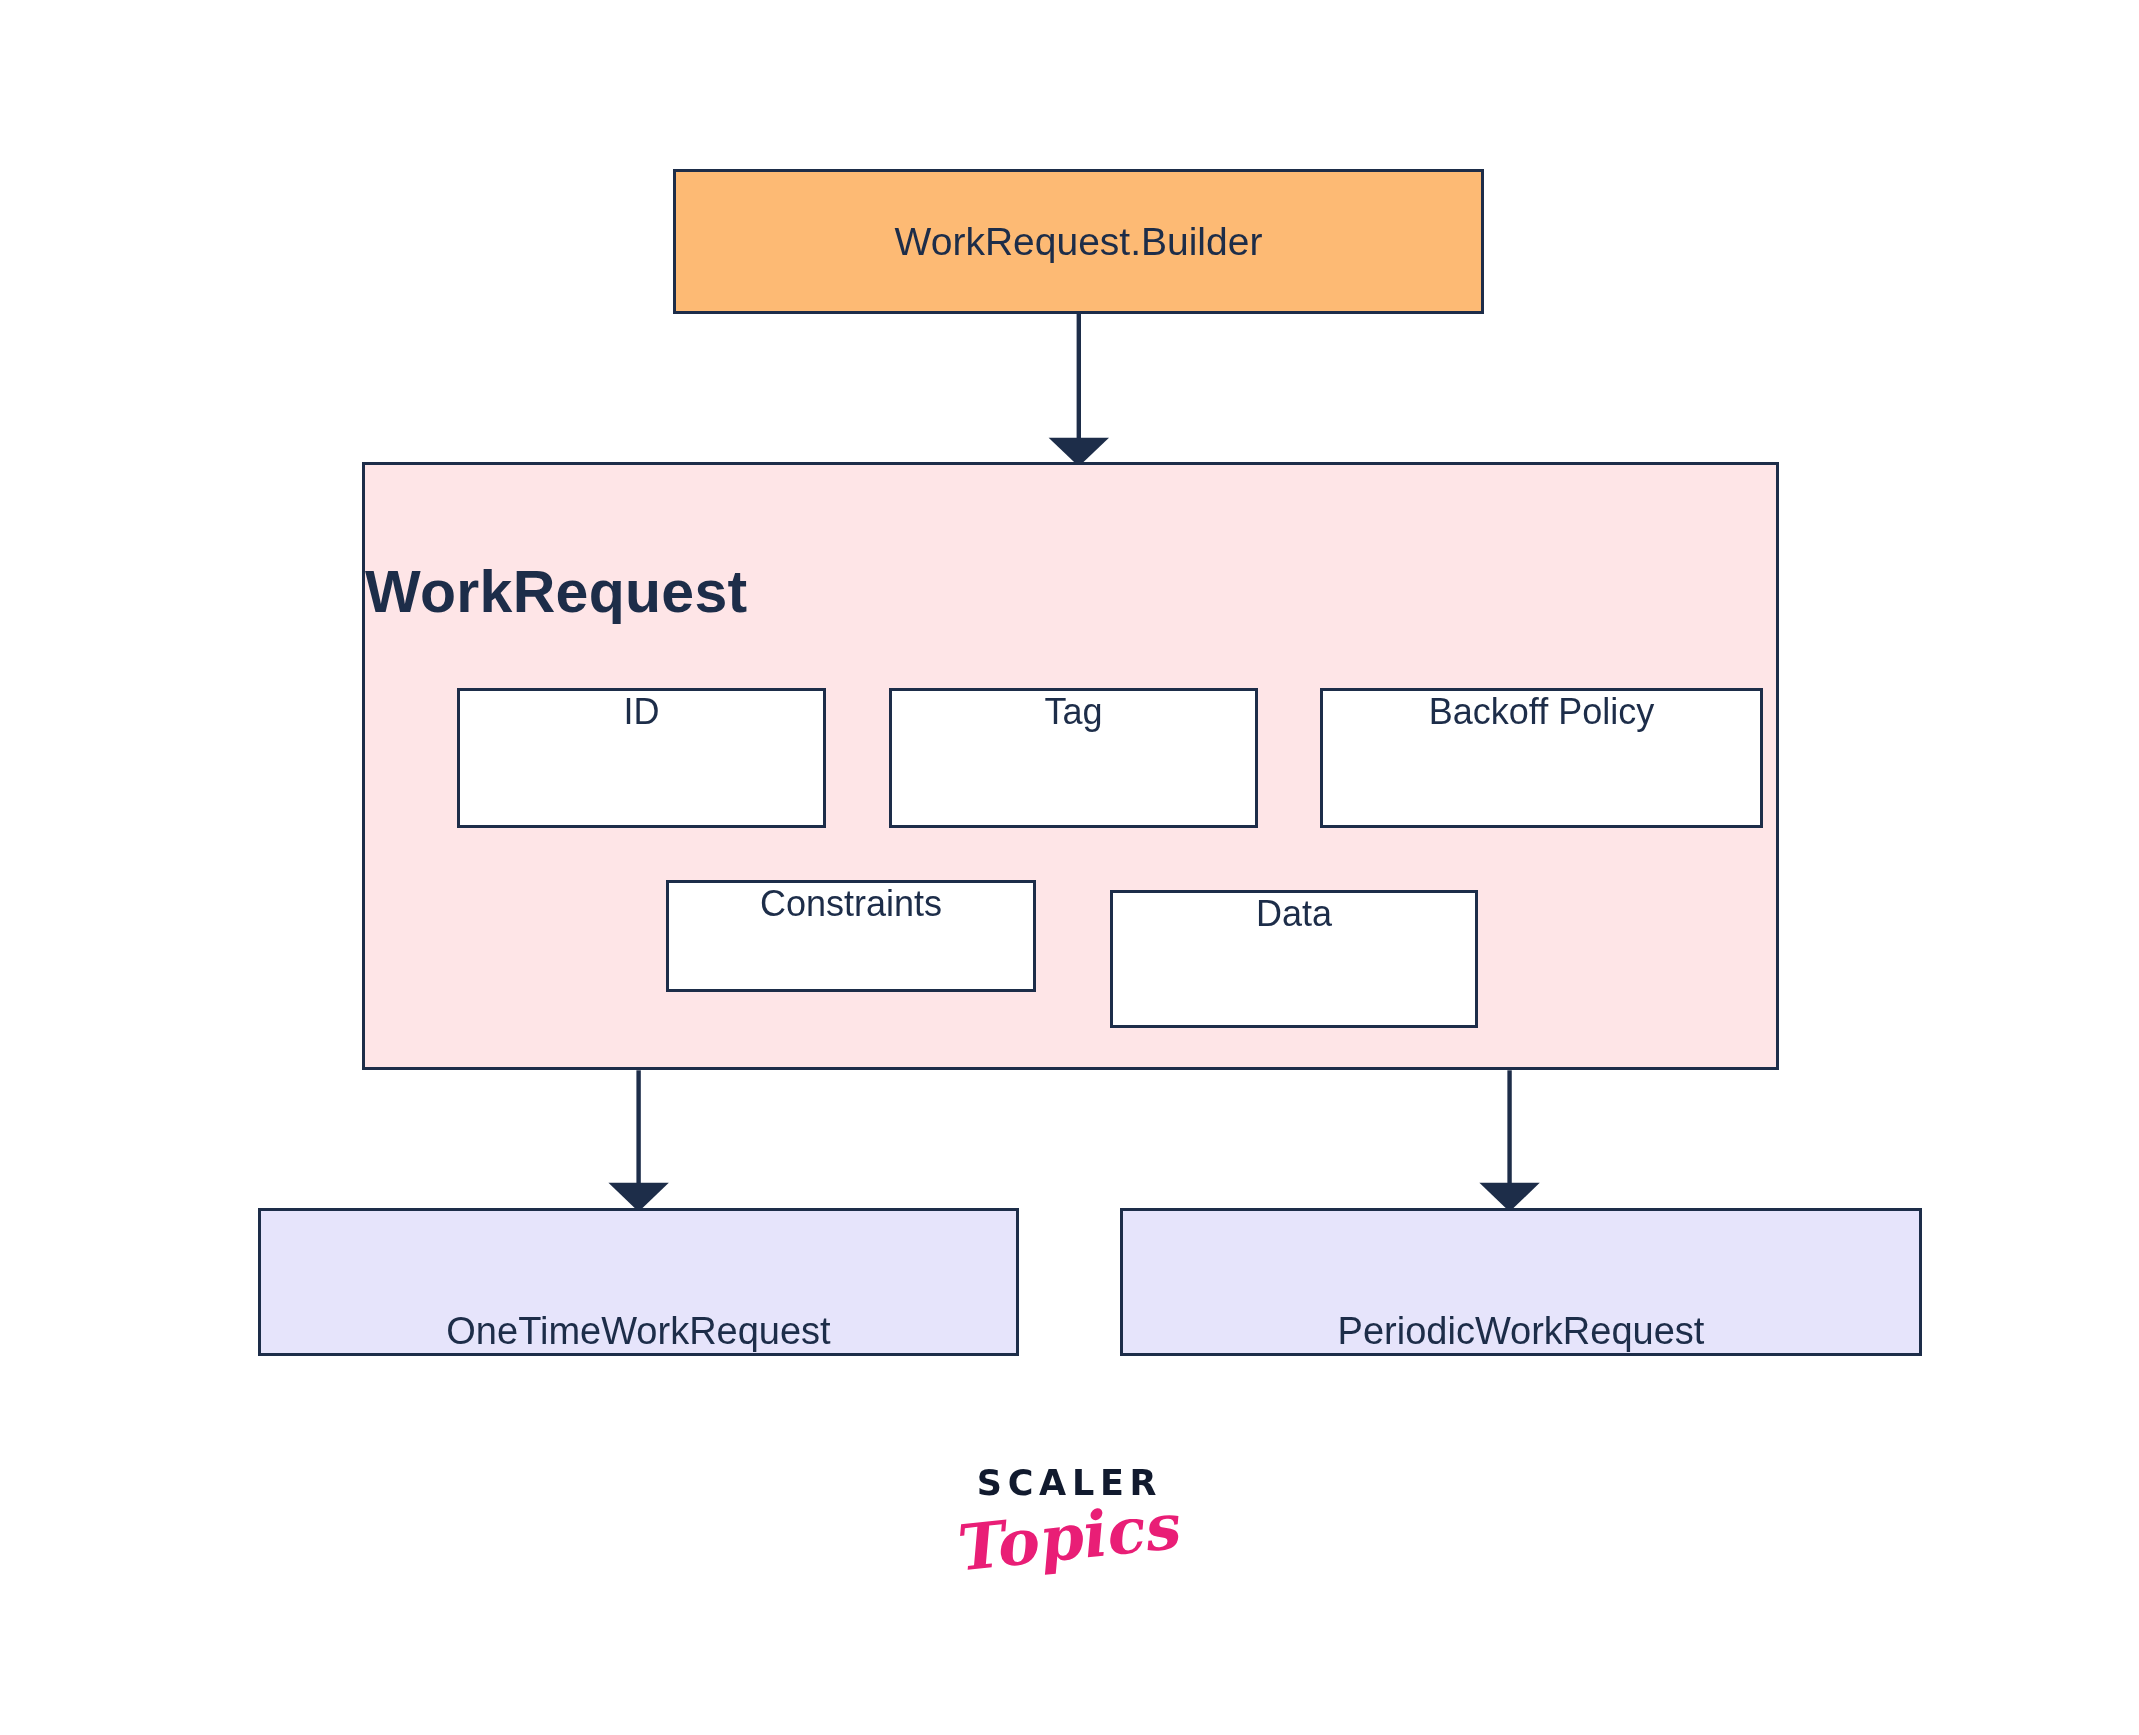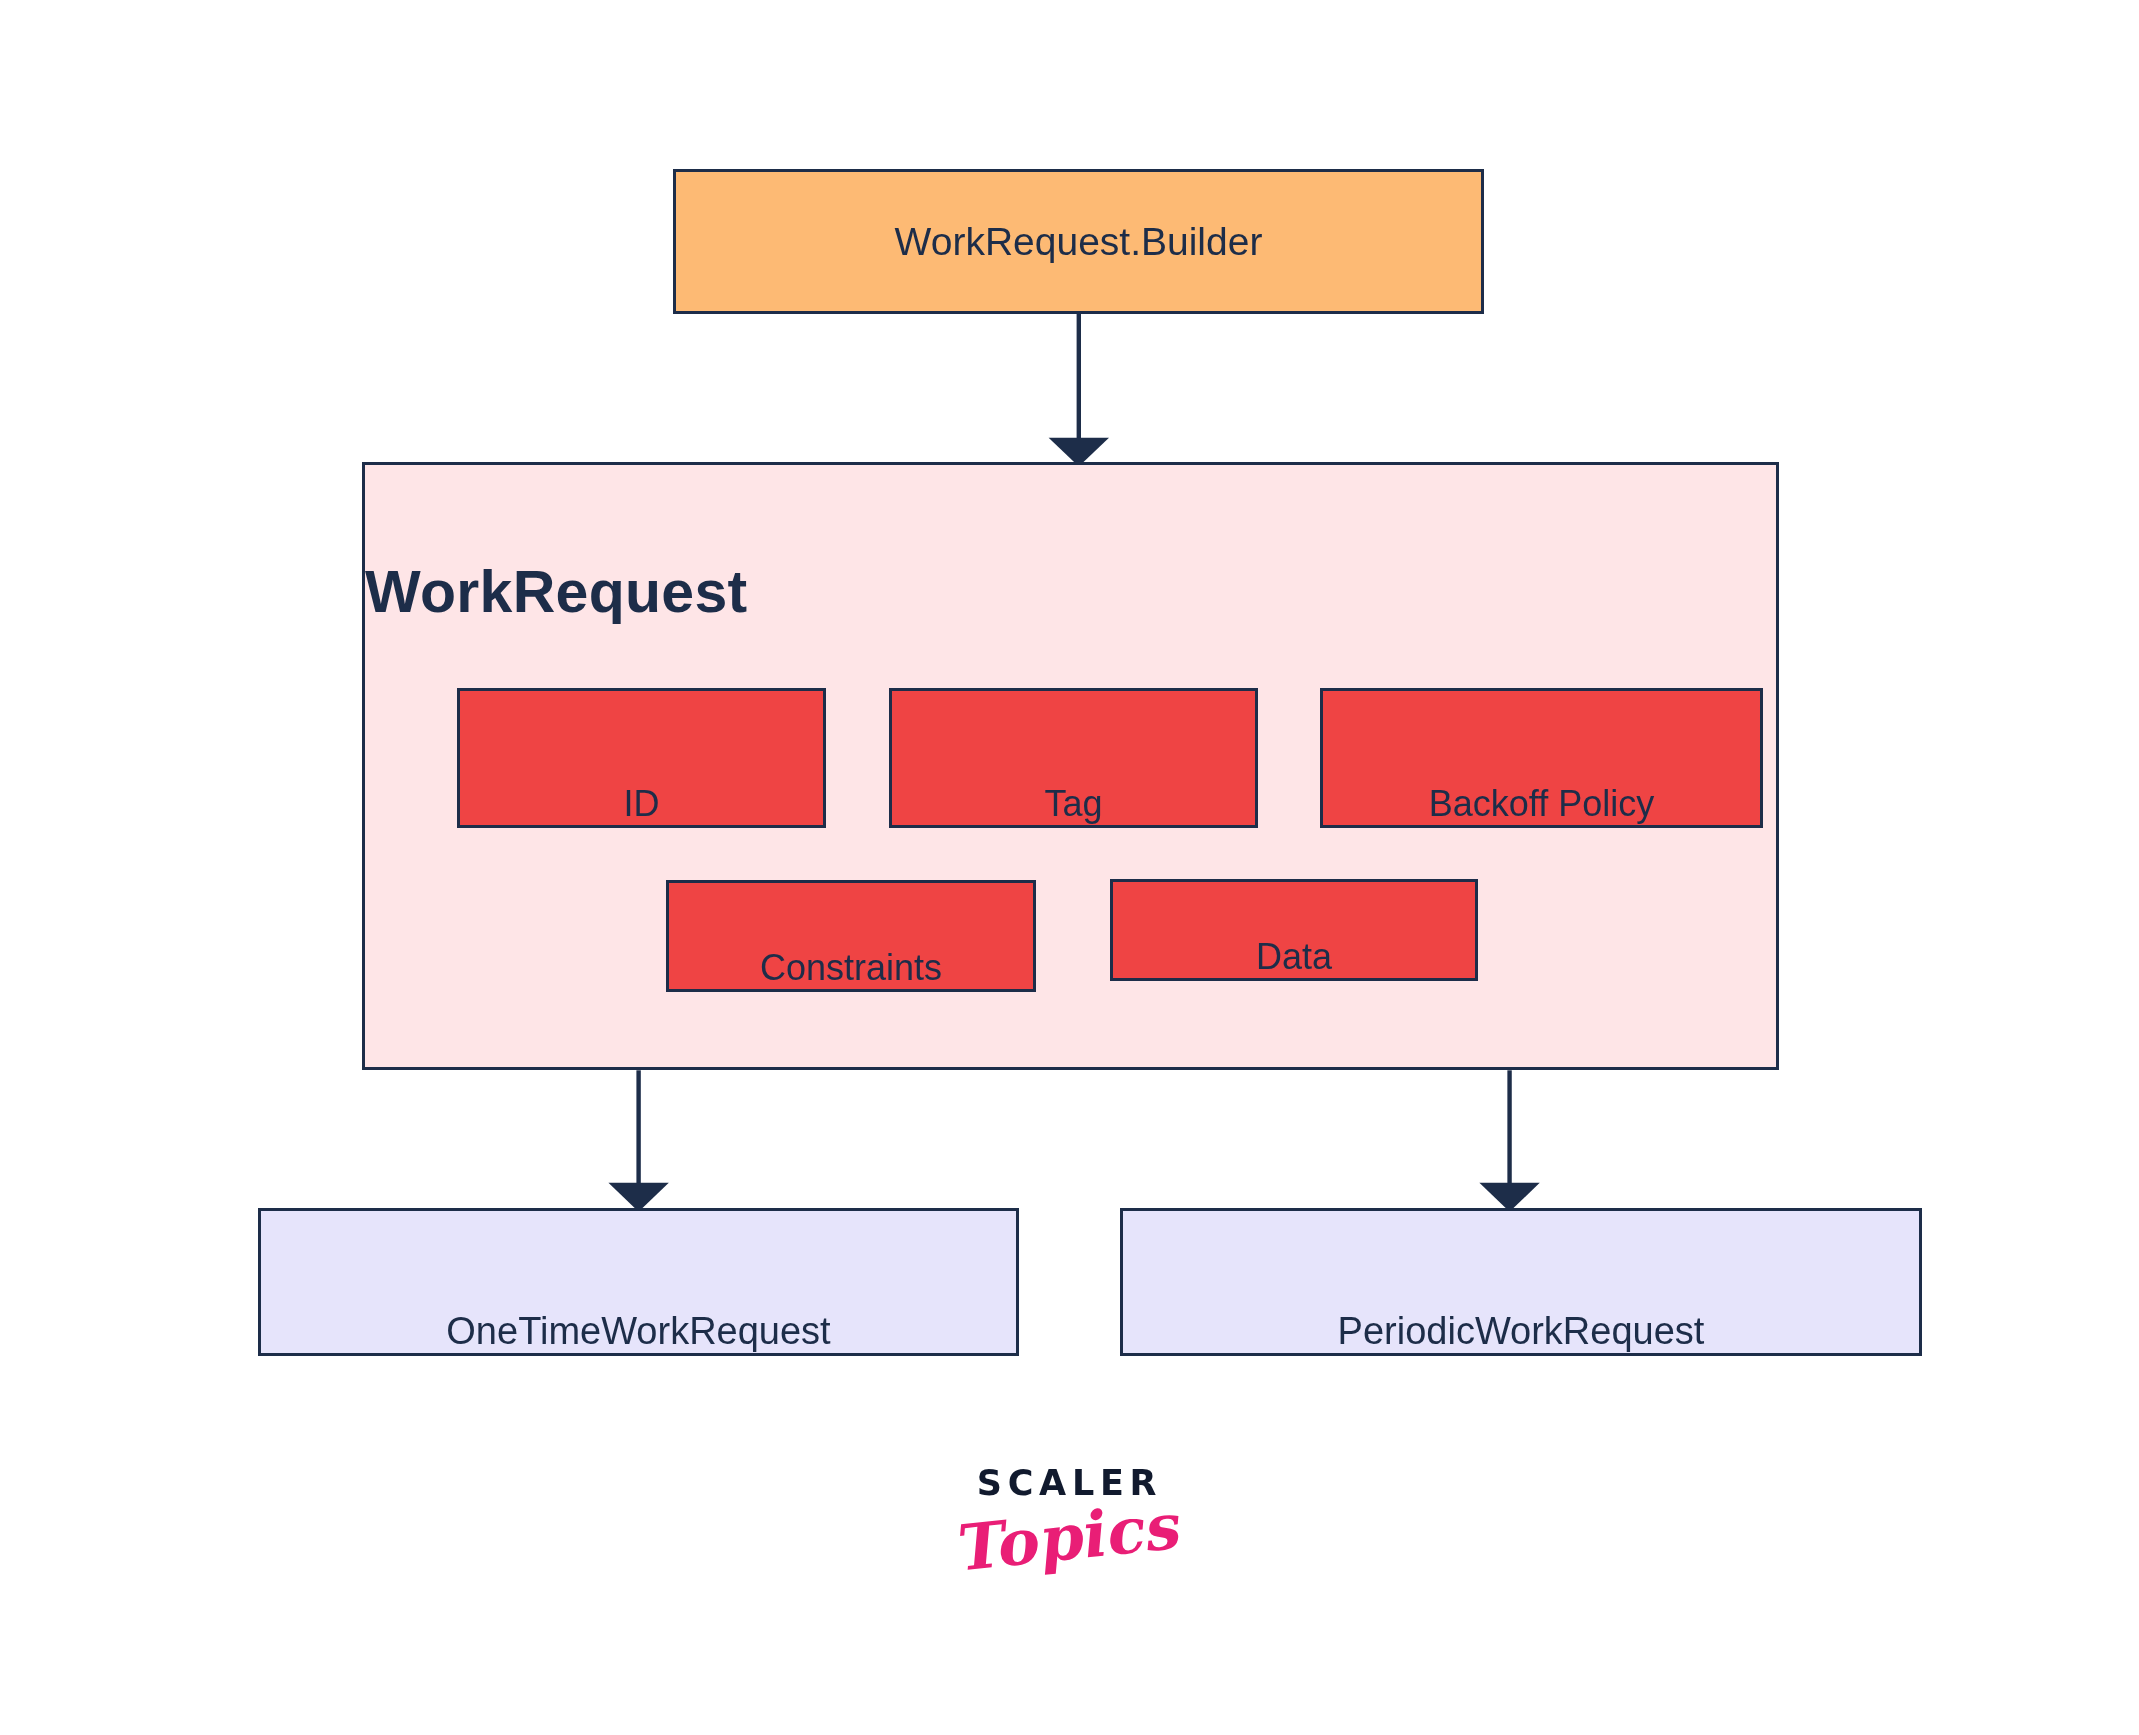--- a/index.html
+++ b/index.html
@@ -60,33 +60,33 @@
     font-weight: bold;
     color: #1d2d49;
     letter-spacing: 0.3px;
   }
 
   
   .gbox {
     position: absolute;
     box-sizing: border-box;
     border: 3.1px solid #1d2d49;
-    background: #ef4444;
+    background: #ffffff;
     display: flex;
-    align-items: flex-end;
+    align-items: flex-start;
     justify-content: center;
     text-align: center;
     color: #1d2d49;
     font-size: 36px;
   }
   #gbox-id        { left: 92px;  top: 223px; width: 369px; height: 140px; }
   #gbox-tag       { left: 524px;  top: 223px; width: 369px; height: 140px; }
   #gbox-backoff   { left: 955px; top: 223px; width: 443px; height: 140px; }
   #gbox-constraints { left: 301px;  top: 415px; width: 370px; height: 112px; }
-  #gbox-data      { left: 745px; top: 414px; width: 368px; height: 102px; }
+  #gbox-data      { left: 745px; top: 425px; width: 368px; height: 138px; }
 
   
   .pbox {
     background: #e6e4fb;
     font-size: 38px;
     font-weight: 400;
     align-items: flex-end;
   }
   #onetime-box  { left: 258px;  top: 1208px; width: 761px; height: 148px; }
   #periodic-box { left: 1120px; top: 1208px; width: 802px; height: 148px; }

